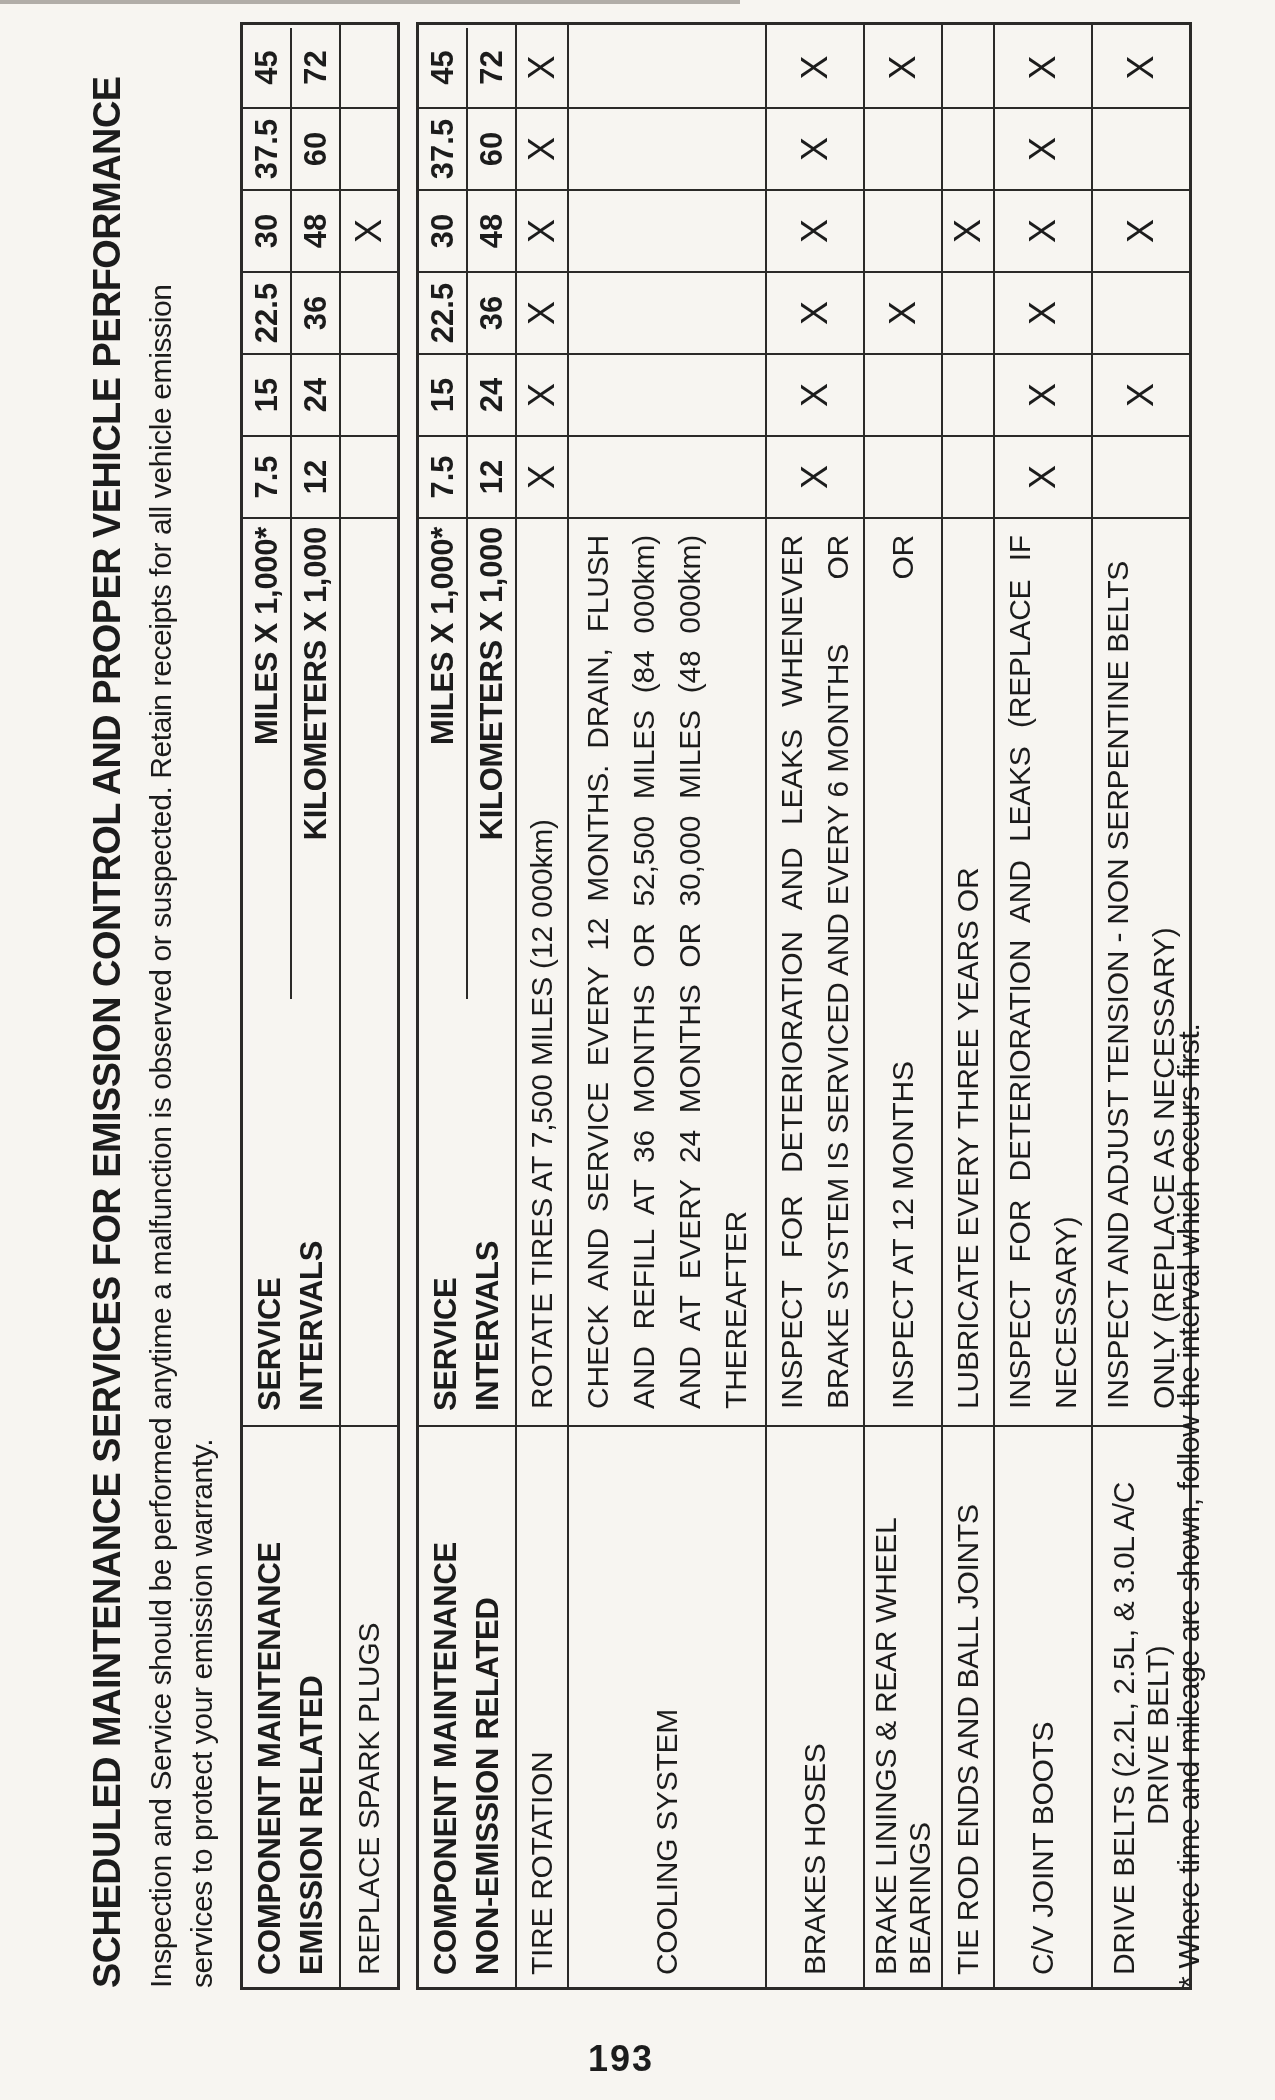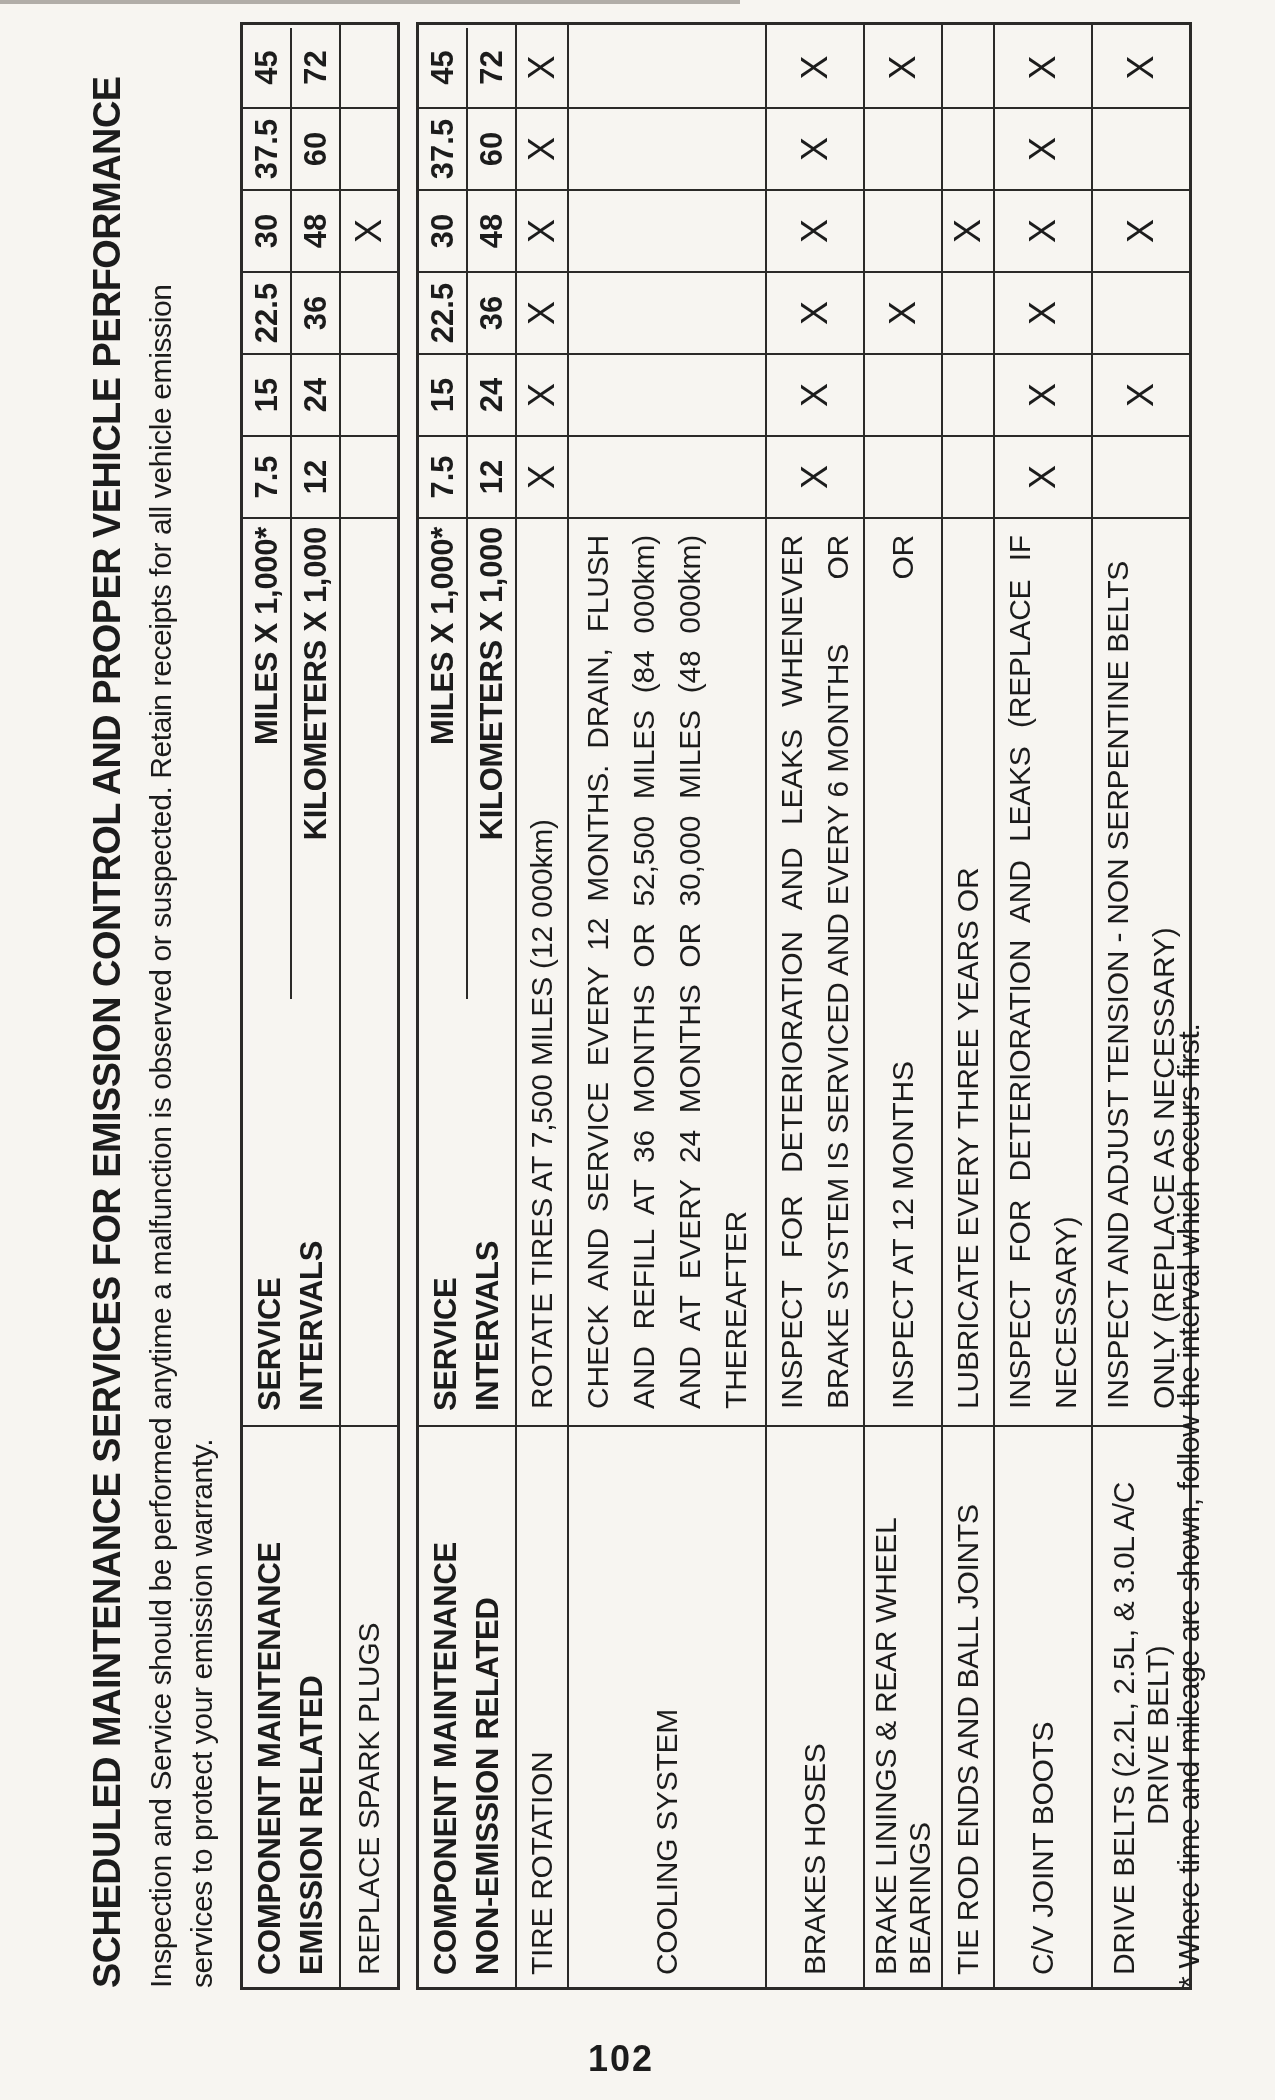--- a/index.html
+++ b/index.html
@@ -308,14 +308,14 @@
         <div class="cell xc"></div>
         <div class="cell xc">X</div>
         <div class="cell xc"></div>
         <div class="cell xc">X</div>
       </div>
     </div>
 
     <div class="footnote">* Where time and mileage are shown, follow the interval which occurs first.</div>
   </div>
 
-  <div class="pagenum">102</div>
+  <div class="pagenum">193</div>
 </div>
 
 </body></html>

